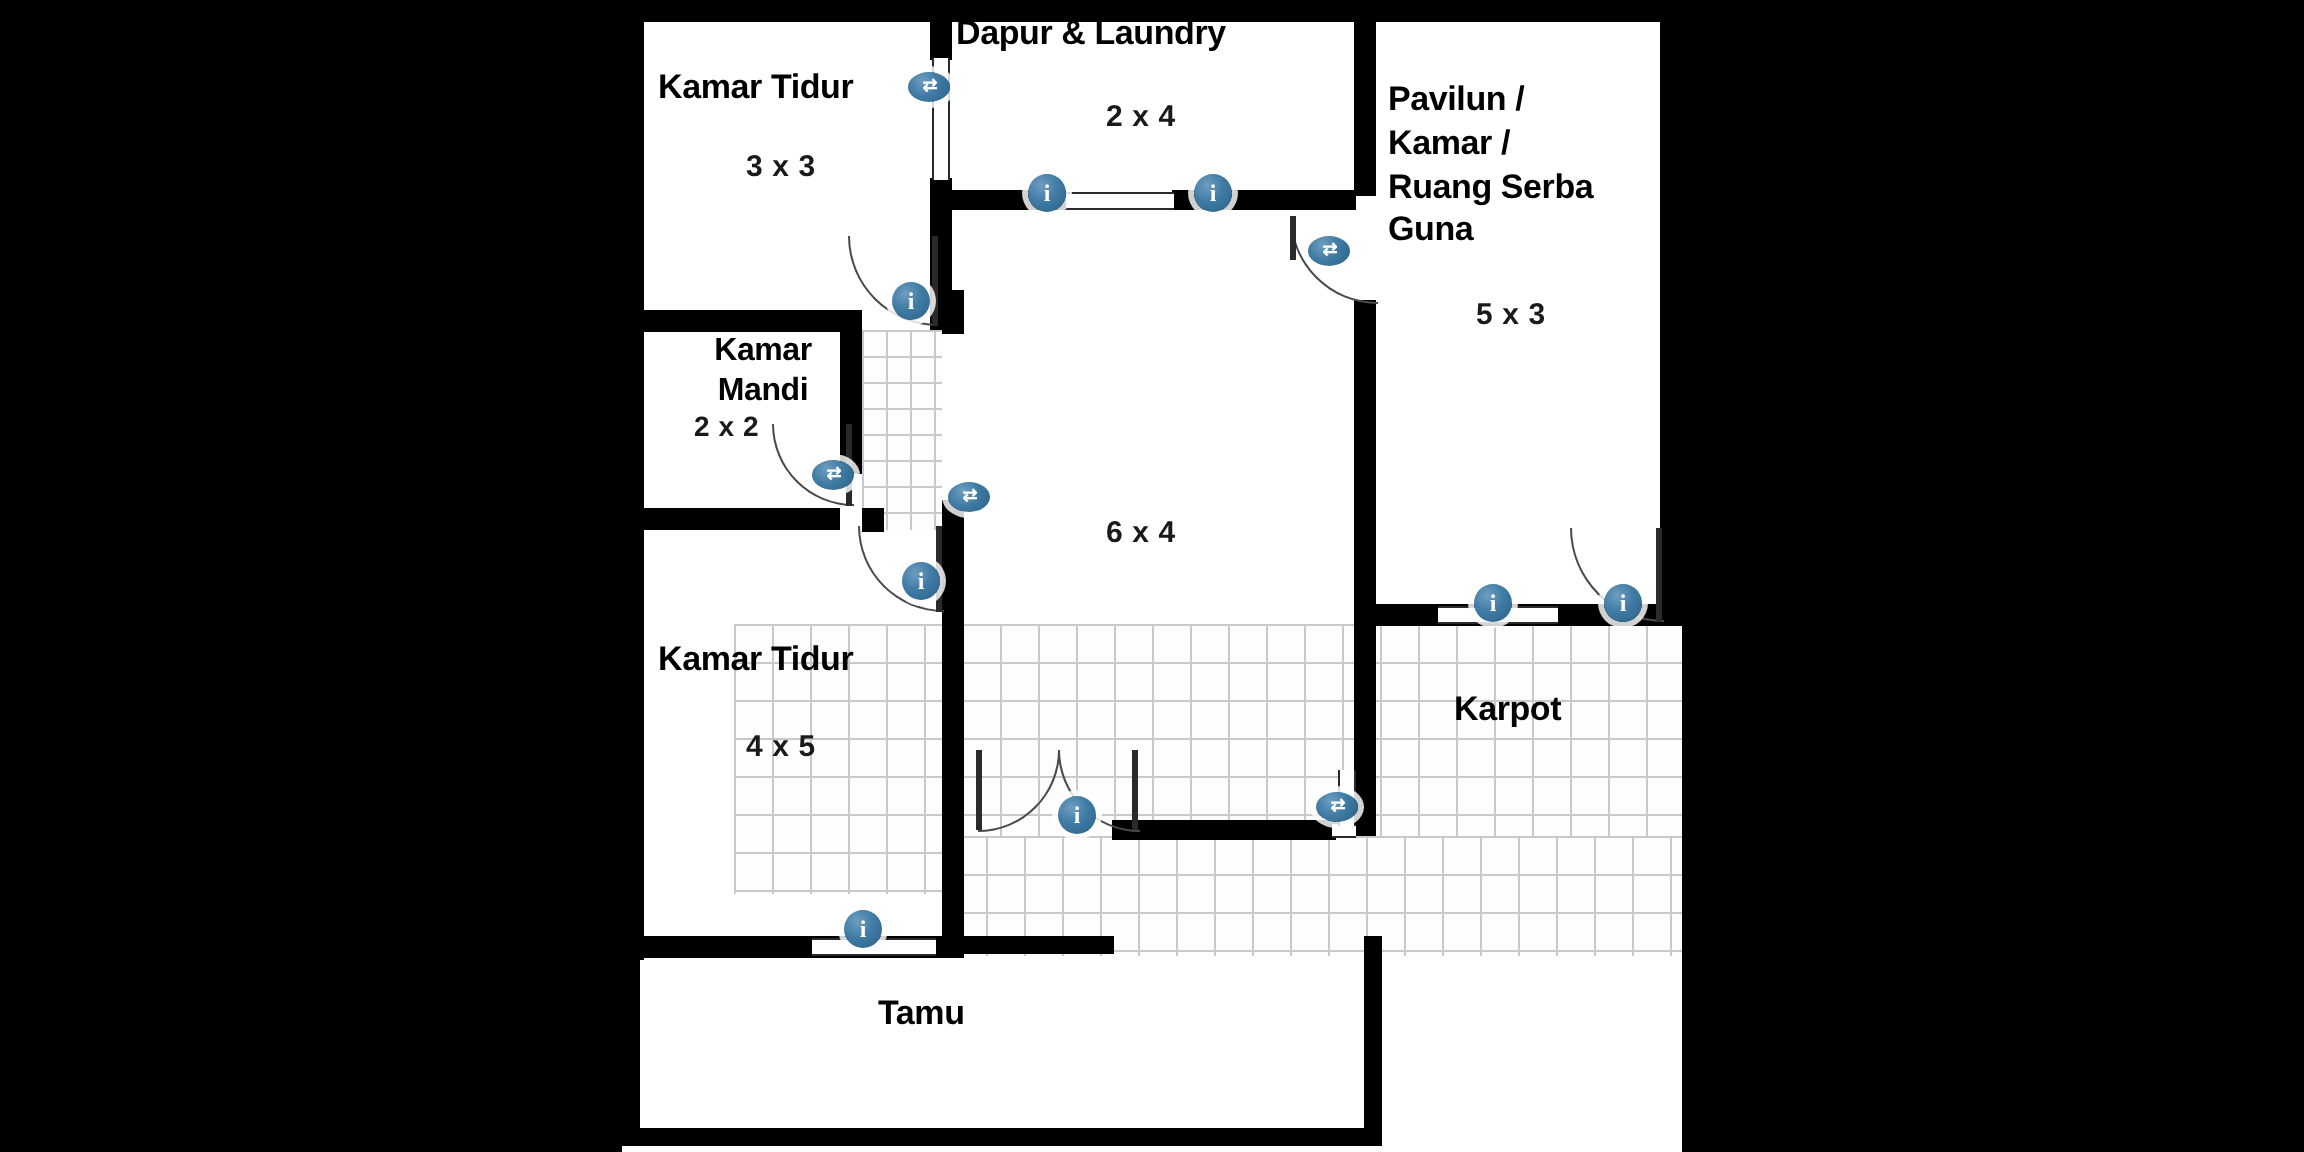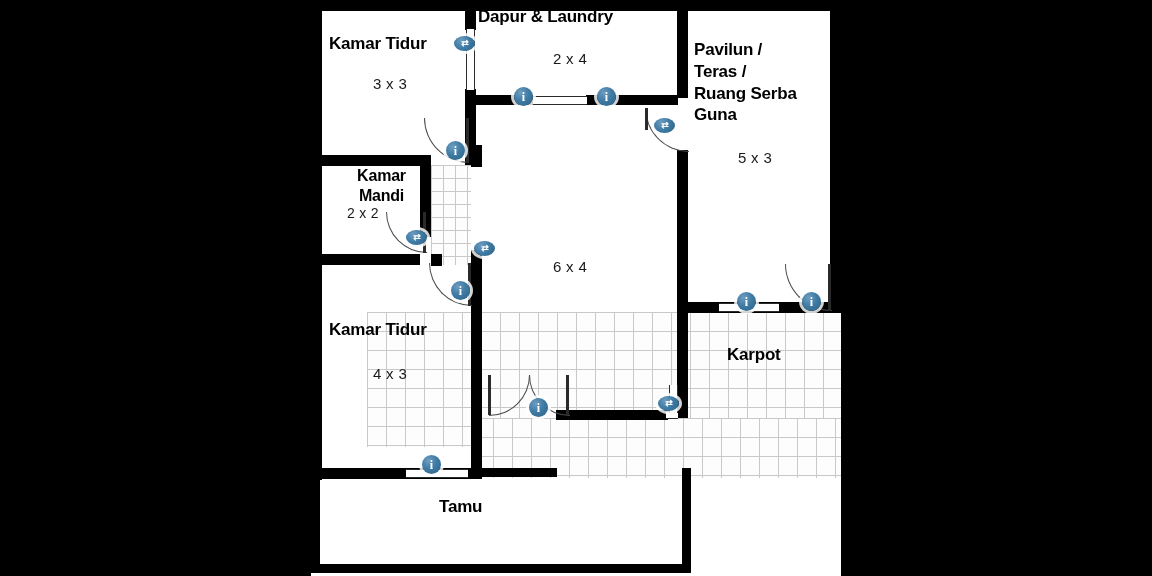--- a/index.html
+++ b/index.html
@@ -40,21 +40,21 @@
     font-weight: bold;
     font-size: 17px;
     line-height: 1.28;
     white-space: pre-line;
     letter-spacing: -0.2px;
   }
 
   .dim {
     position: absolute;
     color: #1a1a1a;
-    font-weight: normal;
+    font-weight: bold;
     font-size: 15px;
     letter-spacing: 0.3px;
   }
 
   
   .tile {
     position: absolute;
     background-color: #fdfdfd;
     background-image:
       linear-gradient(to right, #c9c9c9 1px, transparent 1px),
@@ -208,33 +208,33 @@
     <div class="swing bl" style="left:474px; top:264px; width:46px; height:46px;"></div>
     <div class="leaf" style="left:517px; top:264px; width:3px; height:47px;"></div>
 
     <div class="label" style="left:18px; top:33px; width:140px;">Kamar Tidur</div>
     <div class="dim" style="left:62px; top:75px;">3 x 3</div>
 
     <div class="label" style="left:167px; top:6px; width:180px;">Dapur &amp; Laundry</div>
     <div class="dim" style="left:242px; top:50px;">2 x 4</div>
 
     <div class="label" style="left:383px; top:39px; width:150px;">Pavilun /
-Teras /
+Kamar /
 Ruang Serba
 Guna</div>
     <div class="dim" style="left:427px; top:149px;">5 x 3</div>
 
     <div class="label" style="left:23px; top:166px; width:95px; text-align:center; font-size:16px;">Kamar
 Mandi</div>
     <div class="dim" style="left:36px; top:205px; font-size:14px;">2 x 2</div>
 
     <div class="dim" style="left:242px; top:258px;">6 x 4</div>
 
     <div class="label" style="left:18px; top:319px; width:160px;">Kamar Tidur</div>
-    <div class="dim" style="left:62px; top:365px;">4 x 3</div>
+    <div class="dim" style="left:62px; top:365px;">4 x 5</div>
 
     <div class="label" style="left:416px; top:344px; width:110px;">Karpot</div>
 
     <div class="label" style="left:128px; top:496px; width:110px;">Tamu</div>
 
     <div class="badge wide" style="left:143px; top:36px;">
       <span class="glyph">⇄</span>
     </div>
 
     <div class="badge" style="left:135px; top:141px;">

